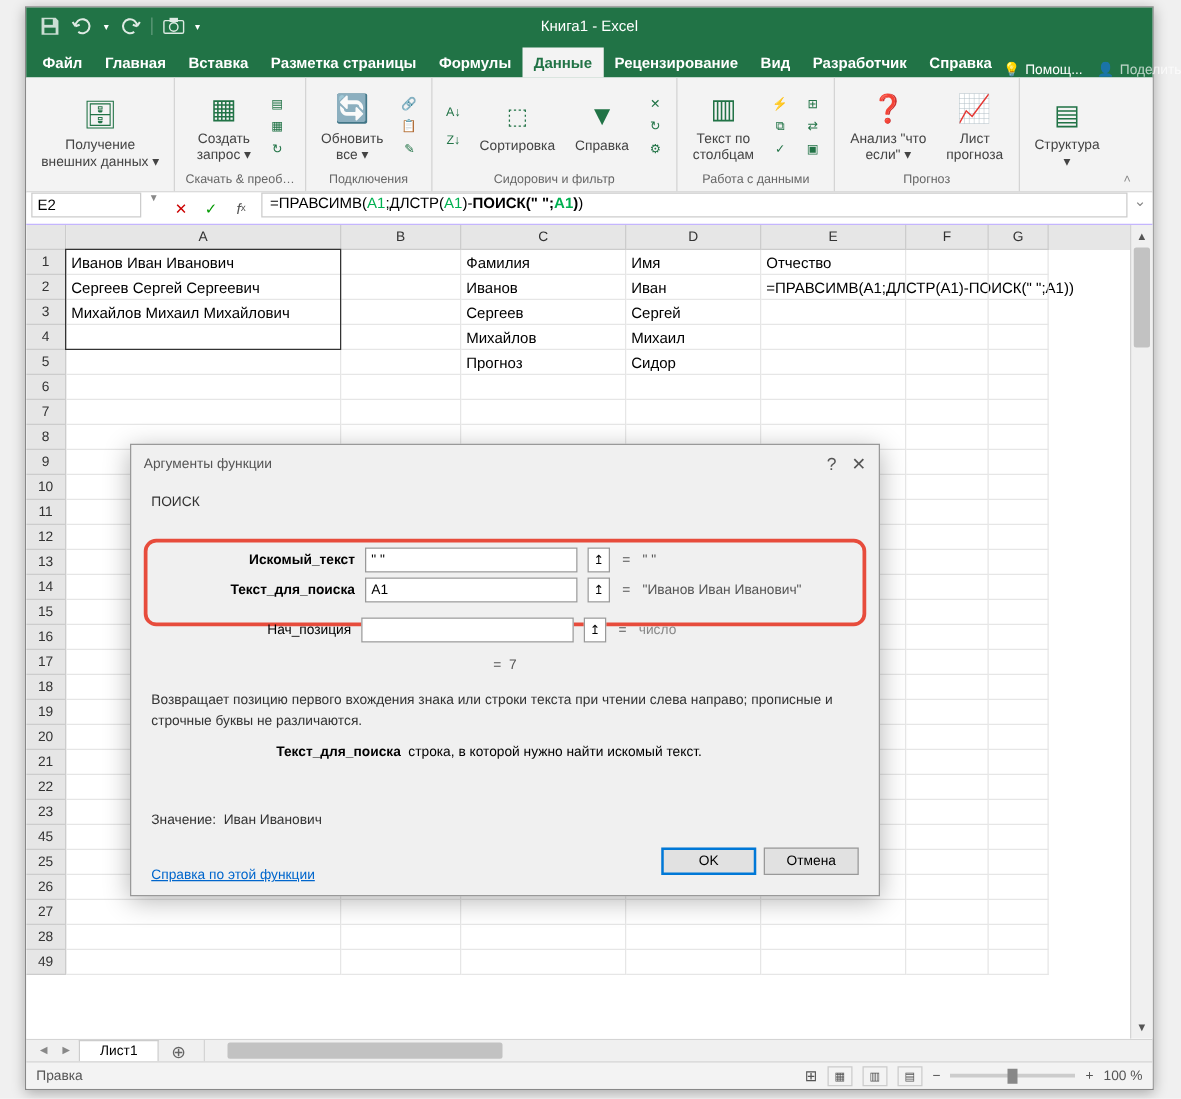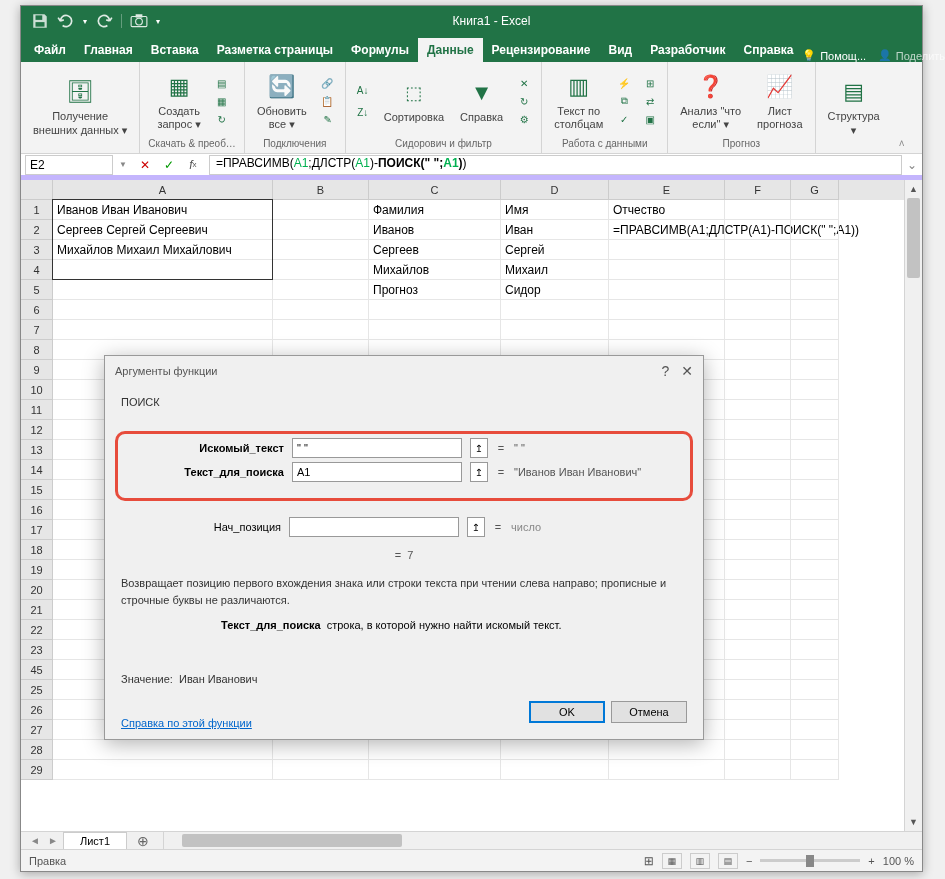--- a/index.html
+++ b/index.html
@@ -2,38 +2,38 @@
 <html><head>
 <meta charset="utf-8">
 <style>
 * { box-sizing: border-box; margin: 0; padding: 0; font-family: "Segoe UI", Tahoma, sans-serif; }
 body { background: #f0f0f0; width: 945px; height: 879px; overflow: hidden; position: relative; }
 .window { position: absolute; left: 20px; top: 5px; width: 903px; height: 867px; background: #fff; border: 1px solid #888; box-shadow: 0 2px 10px rgba(0,0,0,0.3); display: flex; flex-direction: column; }
 .titlebar { height: 30px; background: linear-gradient(#217346,#217346); display: flex; align-items: center; color: #fff; font-size: 12px; position: relative; }
 .qat { display: flex; align-items: center; gap: 8px; padding-left: 10px; }
 .qat-icon { width: 18px; height: 18px; display: flex; align-items: center; justify-content: center; opacity: 0.85; cursor: pointer; }
 .qat-sep { width: 1px; height: 14px; background: rgba(255,255,255,0.3); }
-.title-center { position: absolute; left: 50%; transform: translateX(-50%); font-size: 12px; margin-left: 20px; }
+.title-center { position: absolute; left: 50%; transform: translateX(-50%); font-size: 12px; }
 .title-right { margin-left: auto; display: flex; align-items: center; gap: 2px; }
 .login-btn { background: #fff; color: #217346; padding: 2px 12px; font-size: 11px; border: 1px solid #fff; cursor: pointer; margin-right: 8px; }
 .win-btn { width: 42px; height: 30px; display: flex; align-items: center; justify-content: center; cursor: pointer; }
 .ribbon-tabs { height: 26px; background: #217346; display: flex; align-items: flex-end; padding-left: 4px; font-size: 12px; color: #fff; }
 .rtab { padding: 5px 9px; cursor: pointer; white-space: nowrap; font-weight: bold; }
 .rtab.active { background: #f3f3f3; color: #217346; }
 .share-area { margin-left: auto; display: flex; align-items: center; padding-right: 10px; gap: 12px; font-size: 11px; }
 .ribbon-body { height: 92px; background: #f3f3f3; border-bottom: 1px solid #d4d4d4; display: flex; font-size: 11px; color: #444; }
 .group { border-right: 1px solid #d4d4d4; padding: 4px 8px 2px; display: flex; flex-direction: column; align-items: center; position: relative; }
 .group-content { flex: 1; display: flex; align-items: center; gap: 8px; }
 .group-label { font-size: 10px; color: #666; text-align: center; padding: 2px 0; white-space: nowrap; }
 .big-btn { display: flex; flex-direction: column; align-items: center; gap: 2px; cursor: pointer; padding: 2px 4px; text-align: center; line-height: 1.2; }
 .big-icon { width: 32px; height: 32px; display: flex; align-items: center; justify-content: center; font-size: 22px; color: #217346; }
 .small-btns { display: flex; flex-direction: column; gap: 2px; font-size: 10px; }
 .small-btn { display: flex; align-items: center; gap: 3px; cursor: pointer; padding: 1px 2px; }
 .si { width: 14px; height: 14px; display: inline-flex; align-items: center; justify-content: center; color: #217346; }
-.namebox-bar { height: 26px; background: #fff; border-bottom: 5px solid #c4b5fd; display: flex; align-items: center; font-size: 12px; }
+.namebox-bar { height: 26px; background: #fff; border-bottom: 1px solid #c4b5fd; display: flex; font-size: 12px; }
 .namebox { width: 88px; border: 1px solid #ccc; height: 20px; margin: 0 4px; padding: 0 4px; font-size: 12px; background: #fff; }
 .fx-btns { display: flex; align-items: center; gap: 4px; padding: 0 6px; }
 .fx-btn { width: 20px; height: 20px; display: flex; align-items: center; justify-content: center; cursor: pointer; color: #555; }
 .formula-input { flex: 1; height: 20px; border: 1px solid #ccc; padding: 0 6px; font-size: 12px; font-family: inherit; }
 .expand-fb { width: 20px; text-align: center; cursor: pointer; color: #888; }
 .grid-area { flex: 1; display: flex; background: #fff; overflow: hidden; position: relative; }
 .rowheads { width: 32px; background: #e6e6e6; border-right: 1px solid #ccc; }
 .colheads { height: 20px; background: #e6e6e6; display: flex; }
 .ch { border-right: 1px solid #ccc; border-bottom: 1px solid #ccc; text-align: center; font-size: 11px; line-height: 20px; color: #333; }
 .rh { height: 20px; border-bottom: 1px solid #ccc; text-align: center; font-size: 11px; line-height: 20px; color: #333; }
@@ -66,21 +66,21 @@
 .dlg-body { padding: 10px 16px; }
 .func-name { font-size: 11px; color: #333; margin-bottom: 27px; }
 .arg-table { display: flex; flex-direction: column; gap: 4px; margin-bottom: 12px; }
 .arg-row { display: flex; align-items: center; gap: 8px; }
 .arg-label { width: 160px; text-align: right; font-size: 11px; }
 .arg-label.bold { font-weight: bold; }
 .arg-input { width: 170px; height: 20px; border: 1px solid #999; padding: 0 4px; font-size: 11px; background: #fff; }
 .arg-collapse { width: 18px; height: 20px; border: 1px solid #999; display: flex; align-items: center; justify-content: center; cursor: pointer; background: #fff; font-size: 10px; }
 .arg-eq { width: 10px; text-align: center; color: #555; }
 .arg-result { color: #555; font-size: 11px; }
-.highlight-box { border: 3px solid #e74c3c; border-radius: 10px; padding: 4px 6px; margin: -4px -6px 24px; }
+.highlight-box { border: 3px solid #e74c3c; border-radius: 10px; padding: 4px 6px; margin: -4px -6px 1px; }
 .result-line { text-align: center; margin: 8px 0 14px; color: #555; }
 .desc { color: #333; line-height: 1.5; margin-bottom: 10px; }
 .desc-indent { padding-left: 100px; display: flex; gap: 6px; line-height: 1.4; }
 .desc-indent b { white-space: nowrap; }
 .dlg-footer-info { padding: 40px 0 8px; color: #333; }
 .dlg-link { color: #0066cc; text-decoration: underline; cursor: pointer; }
 .dlg-buttons { display: flex; justify-content: flex-end; gap: 6px; padding: 8px 0 6px; }
 .dlg-btn { width: 76px; height: 22px; font-size: 11px; border: 1px solid #999; background: #e1e1e1; cursor: pointer; }
 .dlg-btn.primary { border: 2px solid #0078d7; }
 .footer-row { display: flex; align-items: flex-end; justify-content: space-between; }
@@ -347,21 +347,21 @@
             <div class="rh">19</div>
             <div class="rh">20</div>
             <div class="rh">21</div>
             <div class="rh">22</div>
             <div class="rh">23</div>
             <div class="rh">45</div>
             <div class="rh">25</div>
             <div class="rh">26</div>
             <div class="rh">27</div>
             <div class="rh">28</div>
-            <div class="rh">29</div>
+            <div class="rh">49</div>
           </div>
         <div class="cell-body" id="cellbody">
             <div class="cell" style="left: 0px; top: 0px; width: 220px;">Иванов Иван Иванович</div>
             <div class="cell" style="left: 220px; top: 0px; width: 96px;"></div>
             <div class="cell" style="left: 316px; top: 0px; width: 132px;">Фамилия</div>
             <div class="cell" style="left: 448px; top: 0px; width: 108px;">Имя</div>
             <div class="cell" style="left: 556px; top: 0px; width: 116px;">Отчество</div>
             <div class="cell" style="left: 672px; top: 0px; width: 66px;"></div>
             <div class="cell" style="left: 738px; top: 0px; width: 48px;"></div>
             <div class="cell" style="left: 0px; top: 20px; width: 220px;">Сергеев Сергей Сергеевич</div>

